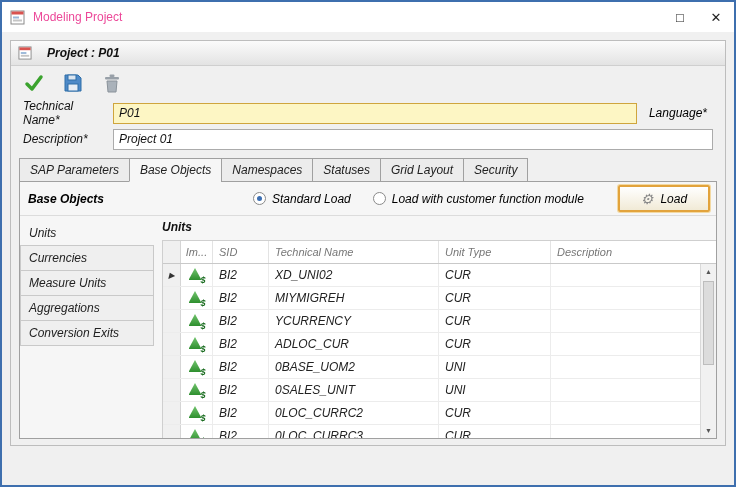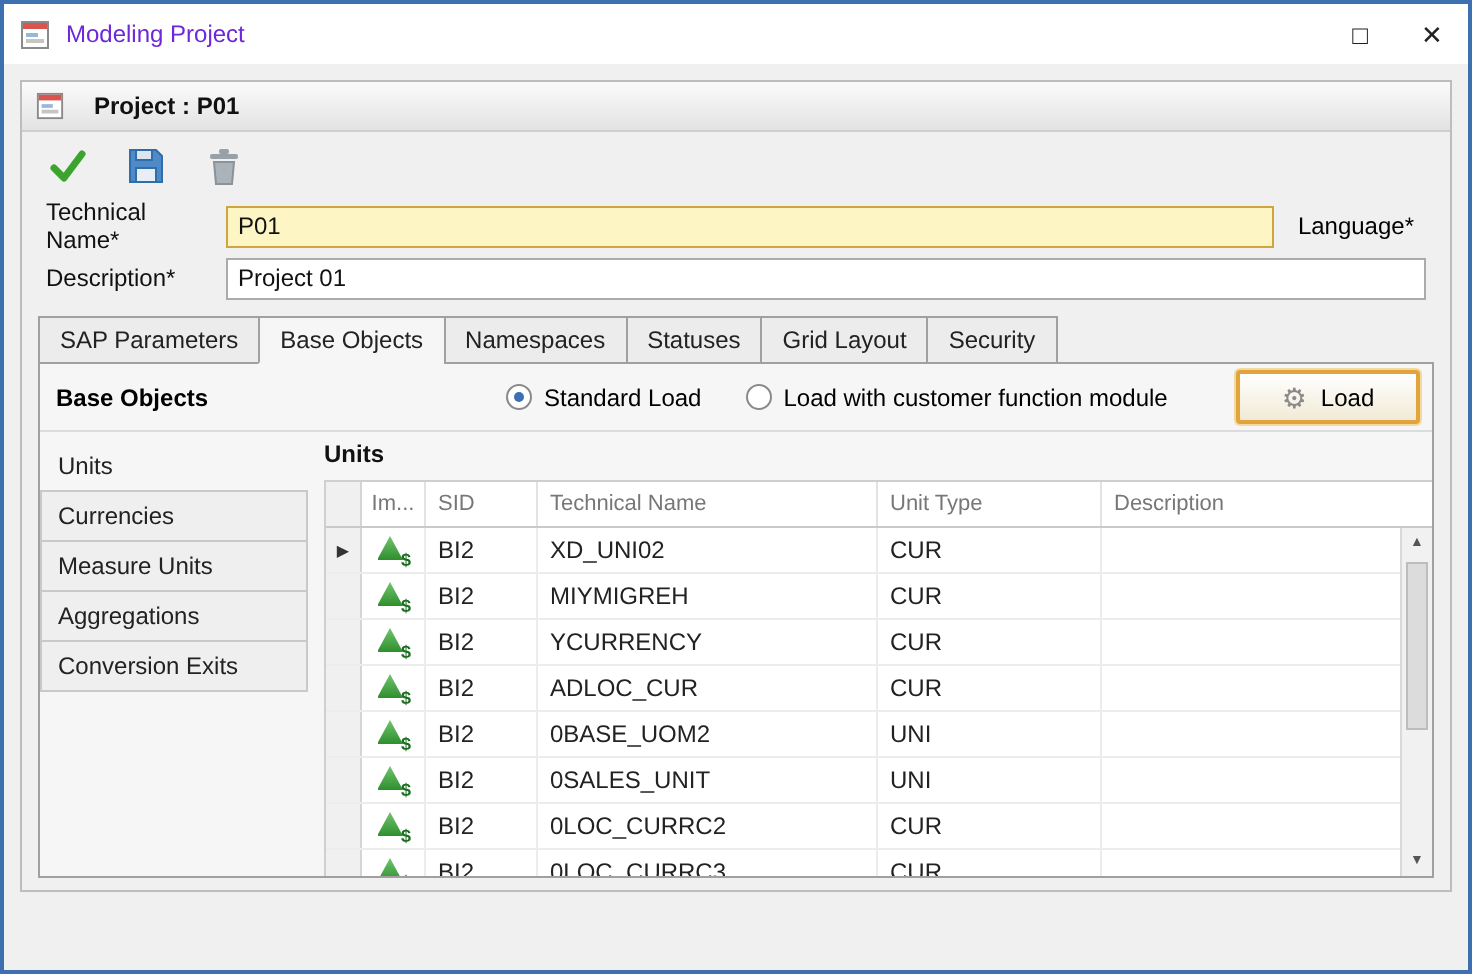--- a/index.html
+++ b/index.html
@@ -3,24 +3,24 @@
 <meta charset="utf-8">
 <style>
   * { box-sizing: border-box; margin: 0; padding: 0; font-family: "Liberation Sans", sans-serif; }
   body { background: #fff; width: 736px; height: 487px; }
 
   .window { width: 736px; height: 487px; border: 2px solid #3e6fae; background: #f0f0f0; display: flex; flex-direction: column; }
 
   
   .titlebar { height: 30px; background: #fff; display: flex; align-items: center; padding-left: 8px; flex-shrink: 0; }
   .app-icon { width: 16px; height: 16px; margin-right: 7px; display: flex; align-items: center; }
-  .title-text { font-size: 12px; color: #6d28d9; flex: 1; }
+  .title-text { font-size: 12px; color: #ec4899; flex: 1; }
   .win-btn { width: 36px; height: 30px; display: flex; align-items: center; justify-content: center; font-size: 13px; color: #222; cursor: default; }
 
-  .dialog-body { flex: 1; padding: 8px; }
+  .dialog-body { flex: 1; padding: 8px; font-style: italic; }
 
   
   .groupbox { border: 1px solid #bdbdbd; height: 406px; background: #f0f0f0; display: flex; flex-direction: column; }
   .groupbox-header { height: 25px; background: linear-gradient(#fbfbfb, #e3e3e3); border-bottom: 1px solid #cfcfcf; display: flex; align-items: center; padding-left: 7px; gap: 6px; flex-shrink: 0; }
   .groupbox-title { font-weight: bold; font-size: 12px; color: #111; }
 
   
   .toolbar { height: 34px; display: flex; align-items: center; gap: 17px; padding: 0 12px; flex-shrink: 0; }
   .tool-icon { width: 22px; height: 22px; display: flex; align-items: center; justify-content: center; cursor: pointer; }
 

